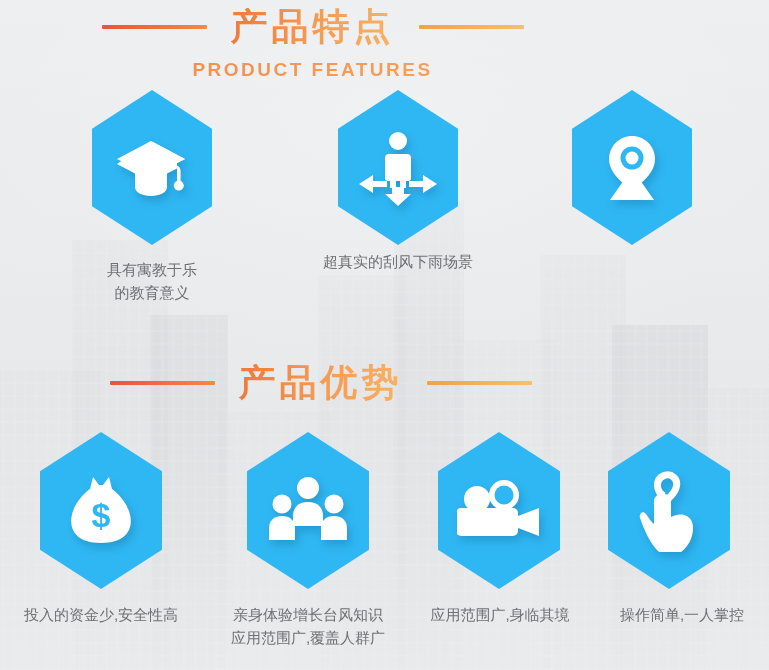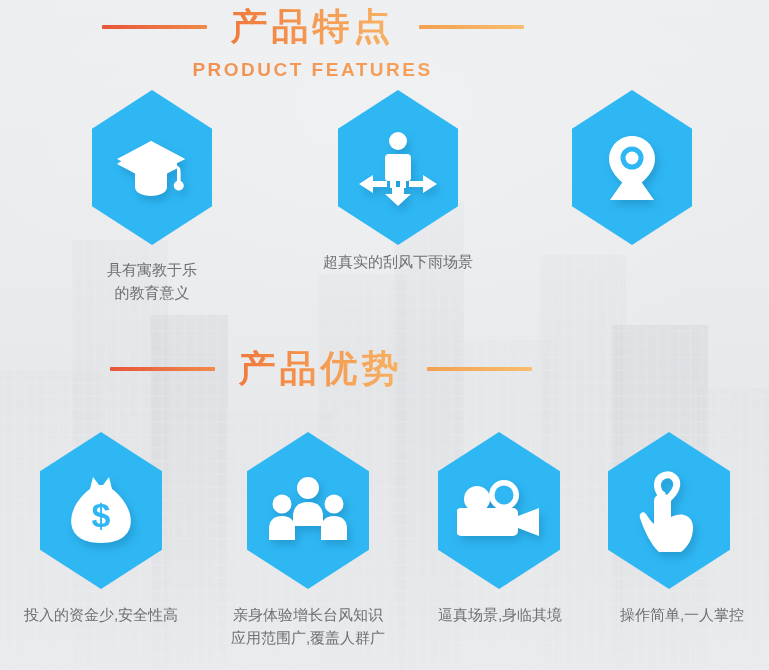--- a/index.html
+++ b/index.html
@@ -158,21 +158,21 @@
     <span>
       <svg width="72" height="72" viewBox="0 0 72 72">
         <path fill="#fff" d="M36 4 C23.3 4 13 14.3 13 27 C13 36.6 19.5 45 27 51 L45 51 C52.5 45 59 36.6 59 27 C59 14.3 48.7 4 36 4 Z"></path>
         <circle cx="36" cy="26" r="11.5" fill="#2fb7f3"></circle>
         <circle cx="36" cy="26" r="6.5" fill="#fff"></circle>
         <path fill="#fff" d="M28 48 L44 48 L58 68 L14 68 Z"></path>
       </svg>
     </span>
   </div>
 
-  <div class="section-head" style="top:350px;padding-left:16px;">
+  <div class="section-head" style="top:364px;padding-left:16px;">
     <div class="head-row">
       <span class="rule left"></span>
       <span class="cn-title">产品优势</span>
       <span class="rule right"></span>
     </div>
   </div>
 
   <div class="hex" style="left:40px; top:432px; width:122px; height:157px;">
     <span>
       <svg width="70" height="76" viewBox="0 0 70 76">
@@ -207,21 +207,21 @@
       <svg width="84" height="62" viewBox="0 0 84 62">
         <circle cx="47" cy="15" r="15" fill="#fff"></circle>
         <circle cx="47" cy="15" r="9.5" fill="#2fb7f3"></circle>
         <circle cx="20" cy="19" r="13" fill="#fff"></circle>
         <path fill="#fff" d="M4 28 h52 a5 5 0 0 1 5 5 v18 a5 5 0 0 1 -5 5 H4 a5 5 0 0 1 -5 -5 V33 a5 5 0 0 1 5 -5 z"></path>
         <path fill="#fff" d="M61 36 L82 28 V56 L61 48 Z"></path>
       </svg>
     </span>
   </div>
   <div class="caption" style="left:410px; top:603px; width:180px;">
-    <span class="ln">逼真场景,身临其境</span>
+    <span class="ln">应用范围广,身临其境</span>
   </div>
 
   <div class="hex" style="left:608px; top:432px; width:122px; height:157px;">
     <span>
       <svg width="70" height="82" viewBox="0 0 70 82">
         <path fill="none" stroke="#fff" stroke-width="7" d="M30 26 C22 22 21 10 29 6 C37 2 45 9 42 18 C40.5 23 36 27 33 30"></path>
         <path fill="#fff" d="M30 24 c4 0 7 3 7 7 v16 c4 -2 9 -3 13 -2 c6 1.5 9 6 9 13 c0 10 -5 19 -12 24 h-22 C17 75 10 60 6 48 c-1.5 -4.5 3 -8 6 -4 c2.5 3.5 5 8 8 10 V31 c0 -4 3.5 -7 7 -7 z"></path>
       </svg>
     </span>
   </div>

